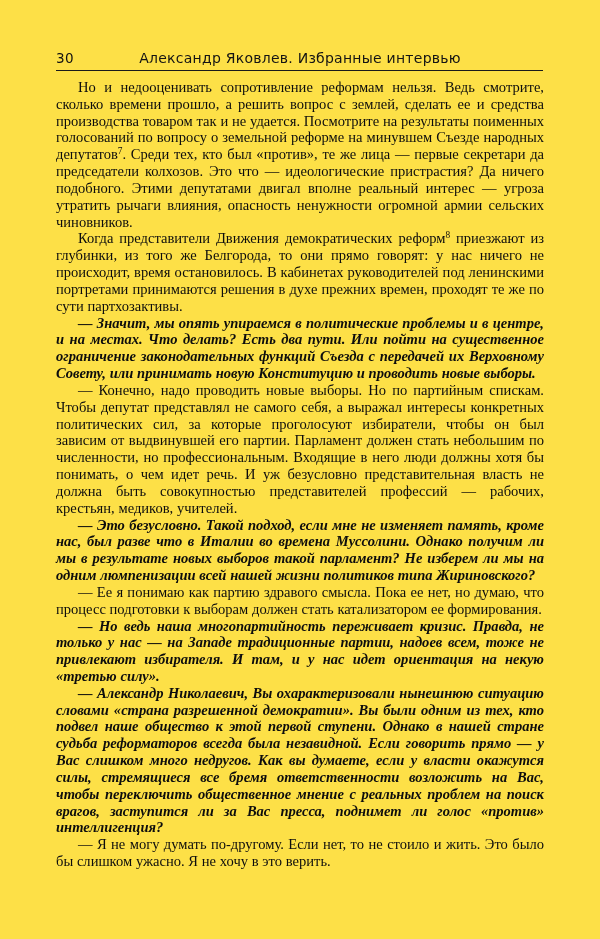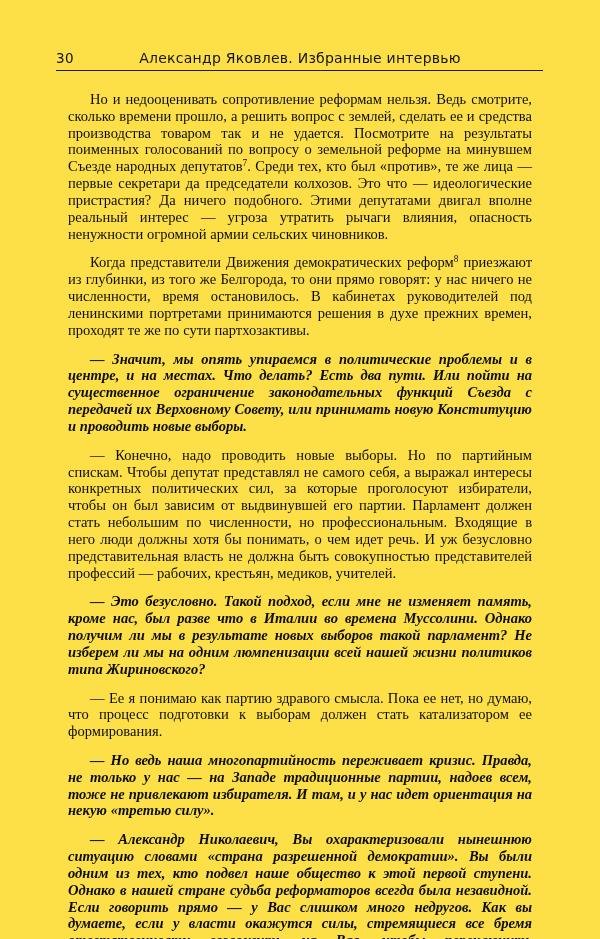--- a/index.html
+++ b/index.html
@@ -69,21 +69,21 @@
 
   
   .textblock {
     position: absolute;
     left: 56px;
     top: 79px;
     width: 488px;
   }
 
   p.para {
-    margin: 12px;
+    margin: 0;
     text-align: justify;
     text-justify: inter-word;
     font-size: 14.55px;
     line-height: 16.83px;
     text-indent: 22px;
     hyphens: manual;
     word-spacing: 0.1px;
   }
   p.q {
     font-style: italic;
@@ -103,21 +103,21 @@
   <div class="running-head">
     <span class="folio">30</span>
     <span class="head-title">Александр Яковлев. Избранные интервью</span>
   </div>
   <div class="head-rule"></div>
 
   <div class="textblock">
 
     <p class="para"><span>Но и недооценивать сопротивление реформам нельзя. Ведь смотрите, сколько времени прошло, а решить вопрос с землей, сделать ее и средства производства товаром так и не удается. Посмотрите на результаты поименных голосований по вопросу о земельной реформе на минувшем Съезде народных депутатов</span><sup>7</sup><span>. Среди тех, кто был «против», те же лица — первые секретари да председатели колхозов. Это что — идеологические пристрастия? Да ничего подобного. Этими депутатами двигал вполне реальный интерес — угроза утратить рычаги влияния, опасность ненужности огромной армии сельских чиновников.</span></p>
 
-    <p class="para"><span>Когда представители Движения демократических реформ</span><sup>8</sup><span> приезжают из глубинки, из того же Белгорода, то они прямо говорят: у нас ничего не численности, время остановилось. В кабинетах руководителей под ленинскими портретами принимаются решения в духе прежних времен, проходят те же по сути партхозактивы.</span></p>
+    <p class="para"><span>Когда представители Движения демократических реформ</span><sup>8</sup><span> приезжают из глубинки, из того же Белгорода, то они прямо говорят: у нас ничего не происходит, время остановилось. В кабинетах руководителей под ленинскими портретами принимаются решения в духе прежних времен, проходят те же по сути партхозактивы.</span></p>
 
     <p class="para q">— Значит, мы опять упираемся в политические проблемы и в центре, и на местах. Что делать? Есть два пути. Или пойти на существенное ограничение законодательных функций Съезда с передачей их Верховному Совету, или принимать новую Конституцию и проводить новые выборы.</p>
 
     <p class="para">— Конечно, надо проводить новые выборы. Но по партийным спискам. Чтобы депутат представлял не самого себя, а выражал интересы конкретных политических сил, за которые проголосуют избиратели, чтобы он был зависим от выдвинувшей его партии. Парламент должен стать небольшим по численности, но профессиональным. Входящие в него люди должны хотя бы понимать, о чем идет речь. И уж безусловно представительная власть не должна быть совокупностью представителей профессий — рабочих, крестьян, медиков, учителей.</p>
 
     <p class="para q">— Это безусловно. Такой подход, если мне не изменяет память, кроме нас, был разве что в Италии во времена Муссолини. Однако получим ли мы в результате новых выборов такой парламент? Не изберем ли мы на одним люмпенизации всей нашей жизни политиков типа Жириновского?</p>
 
 
     <p class="para">— Ее я понимаю как партию здравого смысла. Пока ее нет, но думаю, что процесс подготовки к выборам должен стать катализатором ее формирования.</p>
 

